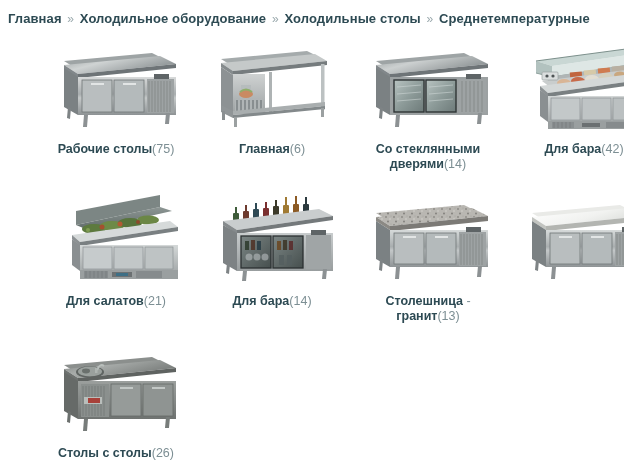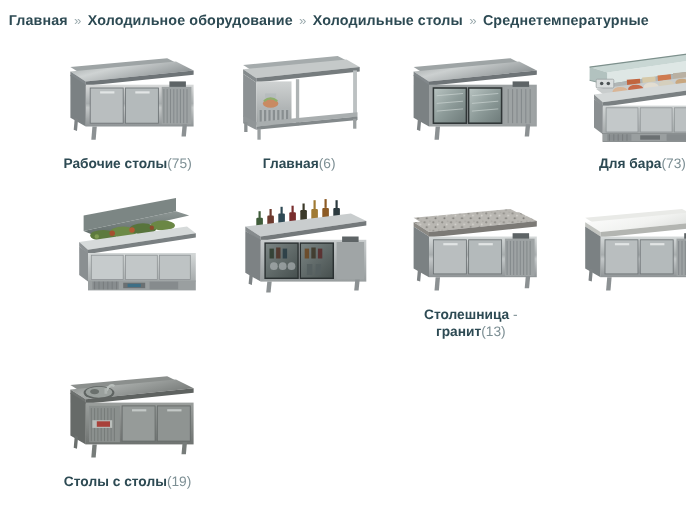--- a/index.html
+++ b/index.html
@@ -249,20 +249,23 @@
             <line x1="114" y1="42" x2="114" y2="73"></line>
           <line x1="118" y1="42" x2="118" y2="73"></line>
             <line x1="122" y1="42" x2="122" y2="73"></line>
         </g>
         <rect x="106" y="35" width="15" height="5" fill="#5e6466"></rect>
         <path d="M36 76 L40 76 L39 88 L35 88 Z" fill="#8c9193"></path>
         <path d="M118 74 L122 74 L121 85 L117 85 Z" fill="#8c9193"></path>
         <path d="M20 68 L23 69 L22 80 L19 79 Z" fill="#7e8385"></path>
       </svg>
     </div>
+    <div class="caption">
+      <span>Со стеклянными дверями</span><span class="count">(14)</span>
+    </div>
   </div>
 
   <div class="cell">
     <div class="thumb-wrap">
       <svg class="thumb" width="132" height="94" viewBox="0 0 132 94">
         <defs>
           <linearGradient id="steel4" x1="0" y1="0" x2="0" y2="1">
             <stop offset="0" stop-color="#d2d6d6"></stop>
               <stop offset="1" stop-color="#a4a9aa"></stop>
           </linearGradient>
@@ -314,21 +317,21 @@
             <line x1="40" y1="83" x2="40" y2="89"></line>
           <line x1="44" y1="83" x2="44" y2="89"></line>
             <line x1="48" y1="83" x2="48" y2="89"></line>
           <line x1="52" y1="83" x2="52" y2="89"></line>
         </g>
         <rect x="88" y="83" width="26" height="6" fill="#868b8d"></rect>
         <rect x="64" y="84" width="18" height="4" fill="#6b7072"></rect>
       </svg>
     </div>
     <div class="caption">
-      <span>Для бара</span><span class="count">(73)</span>
+      <span>Для бара</span><span class="count">(42)</span>
     </div>
   </div>
 
   <div class="row-gap"></div>
 
   <div class="cell">
     <div class="thumb-wrap">
       <svg class="thumb" width="132" height="94" viewBox="0 0 132 94">
         <defs>
           <linearGradient id="steel5" x1="0" y1="0" x2="0" y2="1">
@@ -373,20 +376,23 @@
           <line x1="44" y1="80" x2="44" y2="87"></line>
             <line x1="48" y1="80" x2="48" y2="87"></line>
           <line x1="52" y1="80" x2="52" y2="87"></line>
             <line x1="56" y1="80" x2="56" y2="87"></line>
         </g>
         <rect x="86" y="80" width="26" height="7" fill="#868b8d"></rect>
         <rect x="62" y="81" width="20" height="5" fill="#6b7072"></rect>
         <rect x="66" y="82" width="12" height="3" fill="#3d6f86"></rect>
       </svg>
     </div>
+    <div class="caption">
+      <span>Для салатов</span><span class="count">(21)</span>
+    </div>
   </div>
 
   <div class="cell">
     <div class="thumb-wrap">
       <svg class="thumb" width="130" height="94" viewBox="0 0 130 94">
         <defs>
           <linearGradient id="steel6" x1="0" y1="0" x2="0" y2="1">
             <stop offset="0" stop-color="#c8cccd"></stop>
               <stop offset="1" stop-color="#989d9e"></stop>
           </linearGradient>
@@ -457,20 +463,23 @@
           <rect x="80" y="64" width="5" height="10" fill="#555f60"></rect>
         </g>
 
         <rect x="99" y="44" width="25" height="34" fill="#a0a5a6"></rect>
         <rect x="104" y="39" width="15" height="5" fill="#5e6466"></rect>
 
         <path d="M36 80 L40 80 L39 90 L35 90 Z" fill="#8c9193"></path>
         <path d="M116 78 L120 78 L119 88 L115 88 Z" fill="#8c9193"></path>
         <path d="M20 72 L23 73 L22 83 L19 82 Z" fill="#7e8385"></path>
       </svg>
+    </div>
+    <div class="caption">
+      <span>Для бара</span><span class="count">(14)</span>
     </div>
   </div>
 
   <div class="cell">
     <div class="thumb-wrap">
       <svg class="thumb" width="136" height="94" viewBox="0 0 136 94">
         <defs>
           <linearGradient id="steel7" x1="0" y1="0" x2="0" y2="1">
             <stop offset="0" stop-color="#d6dada"></stop>
               <stop offset="0.45" stop-color="#a9aeaf"></stop>
@@ -611,17 +620,17 @@
         <rect x="95" y="41" width="30" height="32" fill="#8f9492" stroke="#656a68" stroke-width="0.8"></rect>
         <rect x="72" y="44" width="13" height="2" fill="#c3c8c6"></rect>
         <rect x="104" y="44" width="13" height="2" fill="#c3c8c6"></rect>
 
         <path d="M36 76 L40 76 L39 88 L35 88 Z" fill="#777c7a"></path>
         <path d="M118 74 L122 74 L121 85 L117 85 Z" fill="#777c7a"></path>
         <path d="M20 68 L23 69 L22 80 L19 79 Z" fill="#6b706e"></path>
       </svg>
     </div>
     <div class="caption">
-      <span>Столы с столы</span><span class="count">(19)</span>
+      <span>Столы с столы</span><span class="count">(26)</span>
     </div>
   </div>
 
 </div>
 
 </body></html>

